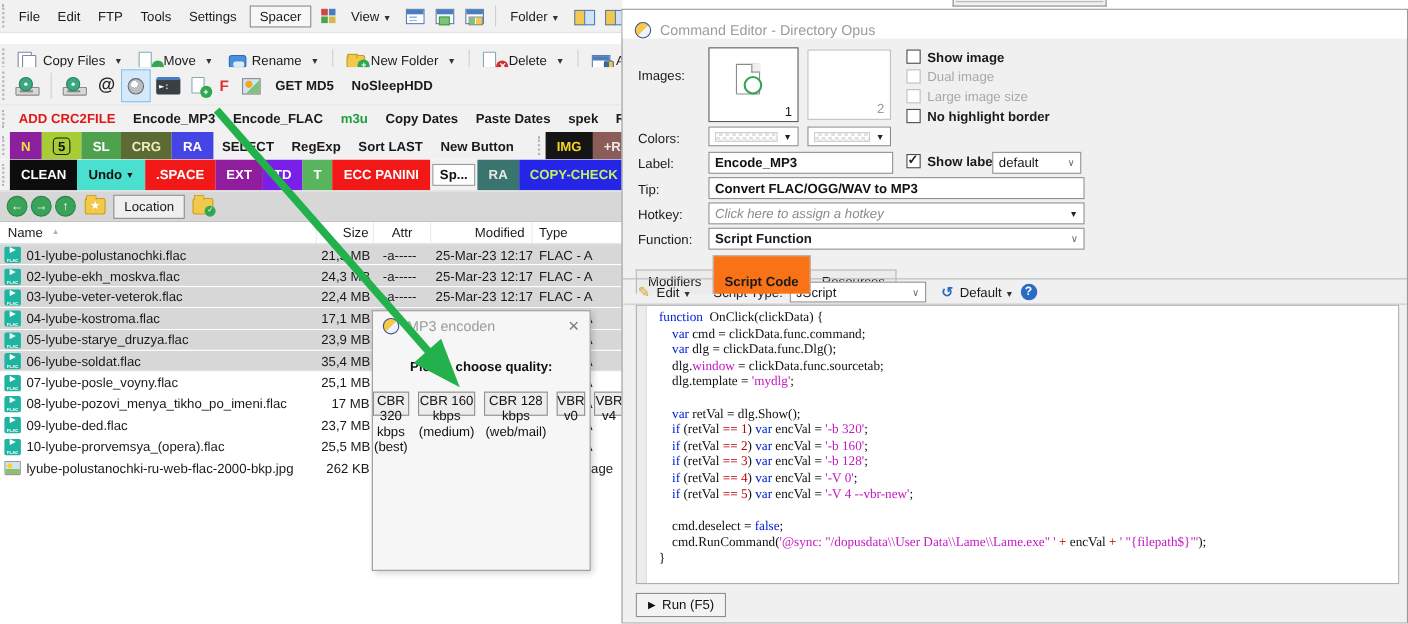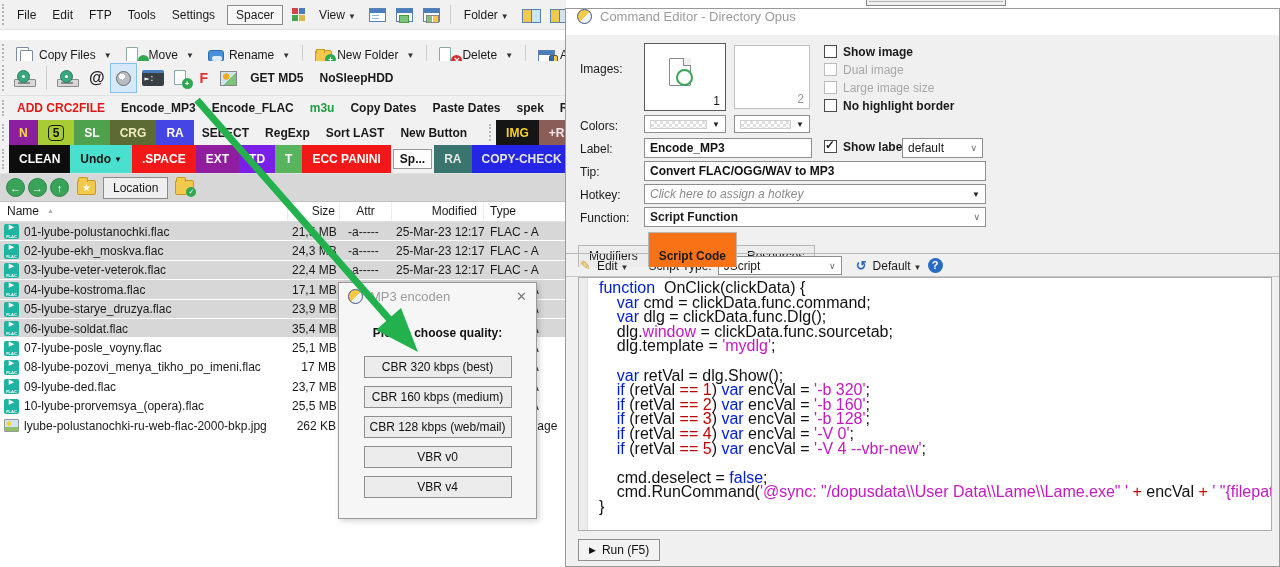--- a/index.html
+++ b/index.html
@@ -110,28 +110,28 @@
 
   
   .arrow-svg { position: absolute; left: 0; top: 0; z-index: 30; pointer-events: none; }
 
   
   .dlg { position: absolute; left: 338px; top: 282px; width: 199px; height: 237px; background: #f6f6f6; border: 1px solid #9a9a9a; z-index: 20; box-shadow: 2px 2px 6px rgba(0,0,0,0.18); }
   .dlg-title { height: 27px; display: flex; align-items: center; padding: 0 9px; gap: 7px; }
   .dlg-title .t { color: #9b9b9b; font-size: 13px; flex: 1; }
   .dlg-close { color: #7a7a7a; font-size: 13px; }
   .dlg-prompt { text-align: center; font-weight: 600; color: #111; margin-top: 16px; }
-  .dlg-btns { margin-top: 16px; display: flex; flex-direction: column; align-items: center; gap: 8px; }
+  .dlg-btns { margin-top: 16px; display: flex; flex-direction: row; align-items: center; gap: 8px; }
   .dlg-btn { width: 148px; height: 22px; background: #ececec; border: 1px solid #8f8f8f; font-size: 12px; font-family: "Liberation Sans", sans-serif; color: #111; }
 
   .opus-icon { width: 15px; height: 15px; border-radius: 50%; background: linear-gradient(135deg, #f7c948 0 52%, #eef2fb 52%); border: 1px solid #44508c; flex: 0 0 auto; }
 
   
   .ce { position: absolute; left: 565px; top: 8px; width: 715px; height: 559px; background: #f0f0f0; border: 1px solid #9a9a9a; z-index: 50; }
-  .ce-title { height: 26px; background: #fff; display: flex; align-items: flex-start; gap: 8px; padding: 0 11px; }
+  .ce-title { height: 26px; background: #fff; display: flex; align-items: flex-end; gap: 8px; padding: 0 11px; }
   .ce-title .t { color: #9b9b9b; font-size: 13px; }
   .ce .lbl { position: absolute; font-size: 12px; color: #1a1a1a; }
   .imgbox { position: absolute; background: #fff; }
   .imgbox.sel { border: 1px solid #5a5a5a; }
   .imgbox.empty { border: 1px solid #c0c0c0; }
   .imgbox .num { position: absolute; right: 5px; bottom: 2px; font-size: 12px; }
   .imgbox.empty .num { color: #9a9a9a; }
   .doc-ic { position: absolute; left: 24px; top: 14px; width: 22px; height: 28px; background: #fff; border: 1px solid #8a8a8a; border-radius: 1px; }
   .doc-ic::before { content: ""; position: absolute; right: -1px; top: -1px; width: 7px; height: 7px; background: #f0f0f0; border-left: 1px solid #8a8a8a; border-bottom: 1px solid #8a8a8a; }
   .doc-ic::after { content: ""; position: absolute; left: 6px; top: 10px; width: 13px; height: 13px; border-radius: 50%; border: 2.5px solid #3aa655; background: #fff; }
@@ -158,21 +158,21 @@
   .tabline { position: absolute; left: 0; right: 0; top: 244px; border-top: 1px solid #b8b8b8; }
 
   .script-bar { position: absolute; left: 0; right: 0; top: 246px; height: 21px; display: flex; align-items: center; padding-left: 14px; gap: 6px; font-size: 12px; }
   .pencil { color: #d8a020; font-size: 13px; }
   .refresh { color: #2a6cc4; font-weight: bold; font-size: 13px; }
   .help { width: 15px; height: 15px; border-radius: 50%; background: #2a6cc4; color: #fff; font-size: 11px; font-weight: bold; text-align: center; line-height: 15px; }
   .ce-sep { position: absolute; left: 0; right: 0; top: 267px; border-top: 1px solid #c6c6c6; }
 
   .codebox { position: absolute; left: 12px; top: 268px; width: 694px; height: 254px; background: #fff; border: 1px solid #adadad; overflow: hidden; }
   .gutter { position: absolute; left: 0; top: 0; bottom: 0; width: 9px; background: #ececec; border-right: 1px solid #dcdcdc; }
-  .code { position: absolute; left: 20px; top: 3px; right: 2px; font-family: Liberation Sans, sans-serif; font-size: 16px; line-height: 14.6px; white-space: pre; color: #111; }
+  .code { position: absolute; left: 20px; top: 3px; right: 2px; font-family: Liberation Serif, serif; font-size: 12px; line-height: 14.6px; white-space: pre; color: #111; }
   .tk-k { color: #0020d0; } .tk-s { color: #c21ac2; } .tk-n { color: #c00000; }
 
   .run-btn { position: absolute; left: 12px; top: 530px; height: 22px; padding: 0 10px; background: #f3f3f3; border: 1px solid #8f8f8f; font-size: 12px; font-family: "Liberation Sans", sans-serif; color: #111; display: inline-flex; align-items: center; gap: 6px; }
   .run-btn .play { font-size: 9px; }
 
   .frag { position: absolute; left: 866px; top: 0; width: 140px; height: 6px; background: #f0f0f0; border: 1px solid #8a8a8a; border-top: none; z-index: 55; }
   .frag::after { content: ""; position: absolute; left: 2px; right: 2px; top: 1px; border-top: 1px solid #b5b5b5; }
 </style>
 </head>
 <body>
@@ -347,21 +347,21 @@
       <span style="display:flex;align-items:stretch;height:100%">
           <span class="chip" style="background: rgb(13, 13, 13); color: rgb(255, 255, 255);">CLEAN</span>
           <span class="chip" style="background: rgb(73, 224, 207); color: rgb(17, 17, 17);">Undo<span class="caret">▼</span></span>
           <span class="chip" style="background: rgb(242, 24, 24); color: rgb(255, 255, 255);">.SPACE</span>
           <span class="chip" style="background: rgb(143, 29, 158); color: rgb(255, 255, 255);">EXT</span>
           <span class="chip" style="background: rgb(122, 31, 232); color: rgb(255, 255, 255);">TD</span>
           <span class="chip" style="background: rgb(88, 181, 94); color: rgb(255, 255, 255);">T</span>
           <span class="chip" style="background: rgb(242, 24, 24); color: rgb(255, 255, 255);">ECC PANINI</span>
           <span class="chip outline" style="color: rgb(17, 17, 17);">Sp...</span>
           <span class="chip" style="background: rgb(57, 117, 110); color: rgb(232, 232, 232);">RA</span>
-          <span class="chip" style="background: rgb(37, 37, 232); color: #e5e5e5;">COPY-CHECK</span>
+          <span class="chip" style="background: rgb(37, 37, 232); color: #bef264;">COPY-CHECK</span>
         </span>
     </div>
 
     <div class="tbrow locbar">
       <span class="nav-circle">←</span>
       <span class="nav-circle">→</span>
       <span class="nav-circle">↑</span>
       <span class="mini-folder" style="margin-left:5px">
           <span class="star">★</span>
         </span>

